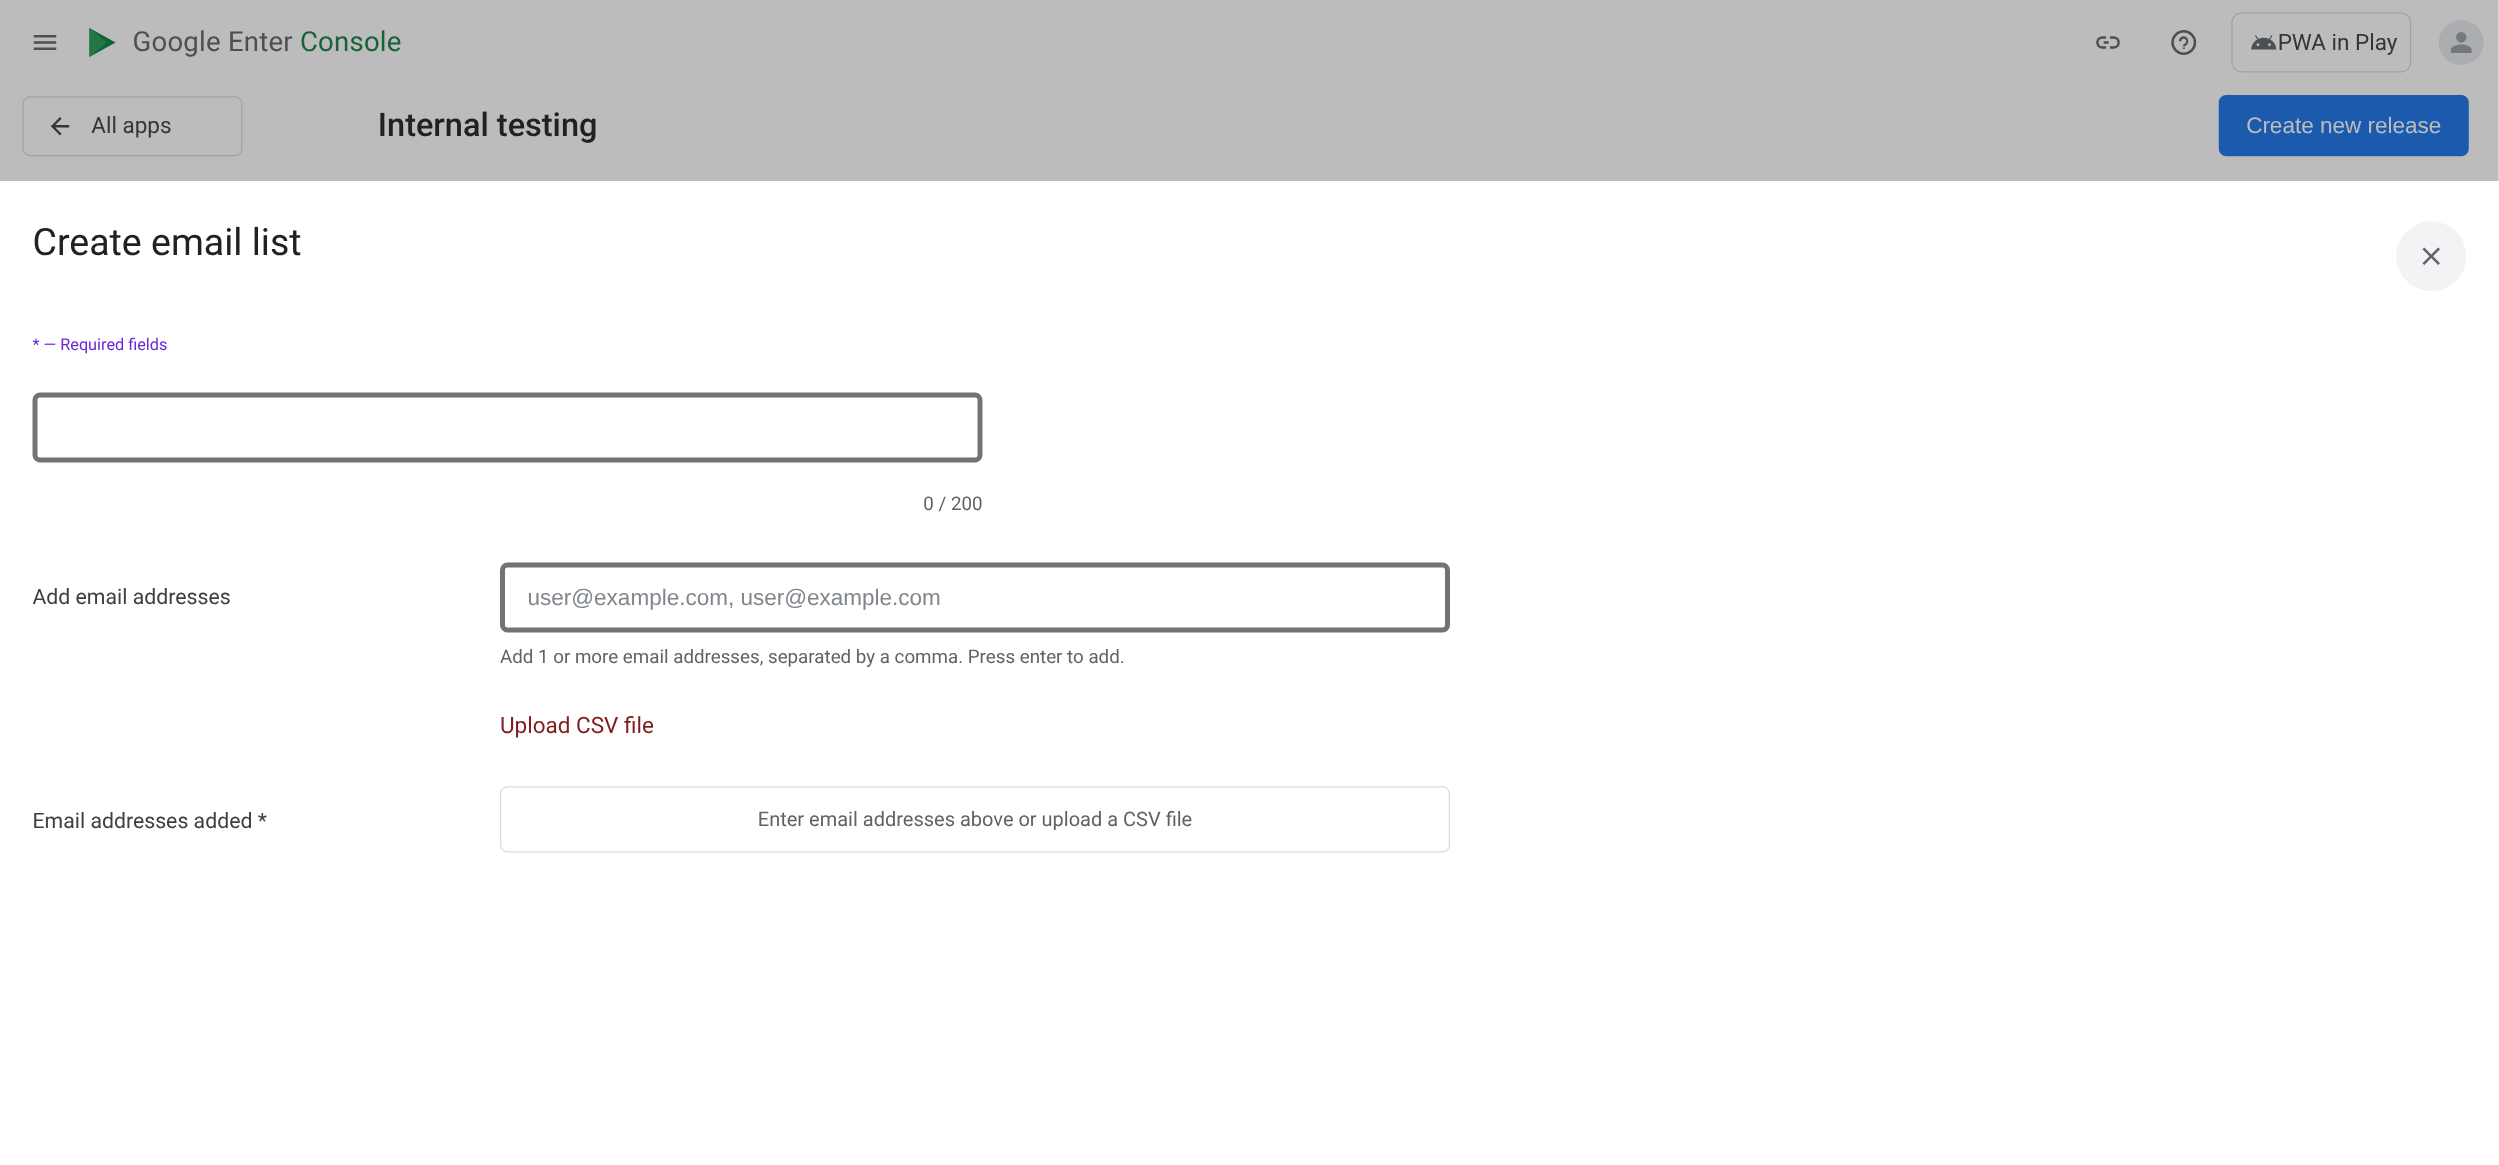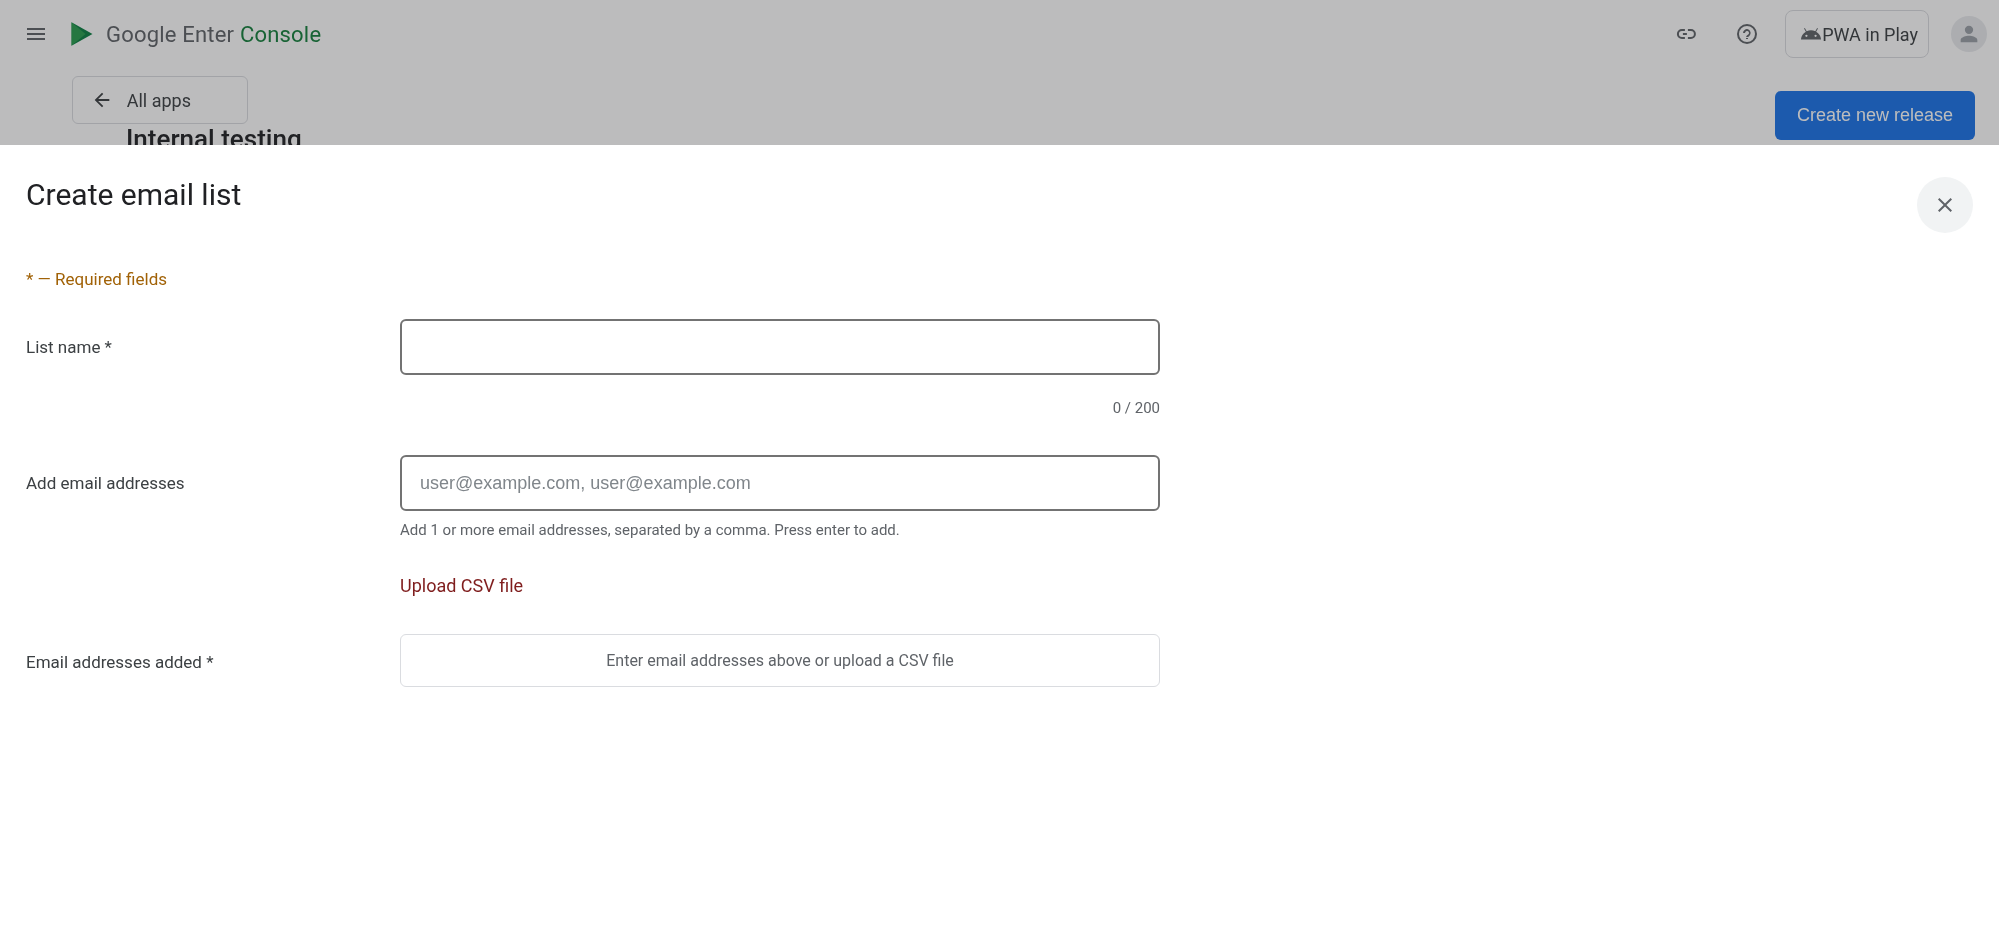--- a/index.html
+++ b/index.html
@@ -93,21 +93,21 @@
   font-size:18px;
   color:#3c4043;
   cursor:pointer;
 }
 .page-title {
   font-size:26px;
   font-weight:500;
   color:#202124;
   margin-left:108px;
 }
-.subheader-left { display:flex; align-items:center;flex-direction:column; }
+.subheader-left { display:flex; align-items:center; }
 .create-release-btn {
   background:#1a73e8;
   color:#fff;
   border:none;
   border-radius:6px;
   font-size:18px;
   padding: 14px 22px;
   cursor:pointer;
 }
 
@@ -141,40 +141,40 @@
   background:#f1f3f4;
   display:flex; align-items:center; justify-content:center;
   cursor:pointer;
 }
 .modal-body {
   flex:1;
   overflow-y:auto;
   padding: 36px 26px 20px 26px;
 }
 .required-note {
-  font-size:17px;
-  color:#a16207;
+  font-size:13px;
+  color:#6d28d9;
   margin-bottom: 30px;
 }
 .form-row {
   display:flex;
   align-items:flex-start;
   margin-bottom: 38px;
 }
 .form-label {
   width: 374px;
   font-size:17px;
   color:#3c4043;
   padding-top:18px;
 }
 .form-control { width: 760px; }
 .text-input {
   width:100%;
   height:56px;
-  border:2px solid #737373;
+  border:4px solid #737373;
   border-radius:6px;
   font-size:18px;
   padding: 0 18px;
   outline:none;
   color:#202124;
 }
 .text-input::placeholder { color:#80868b; }
 .char-counter {
   text-align:right;
   font-size:15px;
@@ -296,21 +296,20 @@
           <path class="icon-gray" d="M19 6.41L17.59 5 12 10.59 6.41 5 5 6.41 10.59 12 5 17.59 6.41 19 12 13.41 17.59 19 19 17.59 13.41 12 19 6.41z"></path>
         </svg>
     </div>
   </div>
 
   <div class="modal-body">
 
     <div class="required-note">* — Required fields</div>
 
     <div class="form-row">
-      <div class="form-label">List name  *</div>
       <div class="form-control">
         <input class="text-input" type="text" style="">
         <div class="char-counter">0 / 200</div>
       </div>
     </div>
 
     <div class="form-row">
       <div class="form-label">Add email addresses</div>
       <div class="form-control">
         <input class="text-input" type="text" placeholder="user@example.com, user@example.com" style="">

